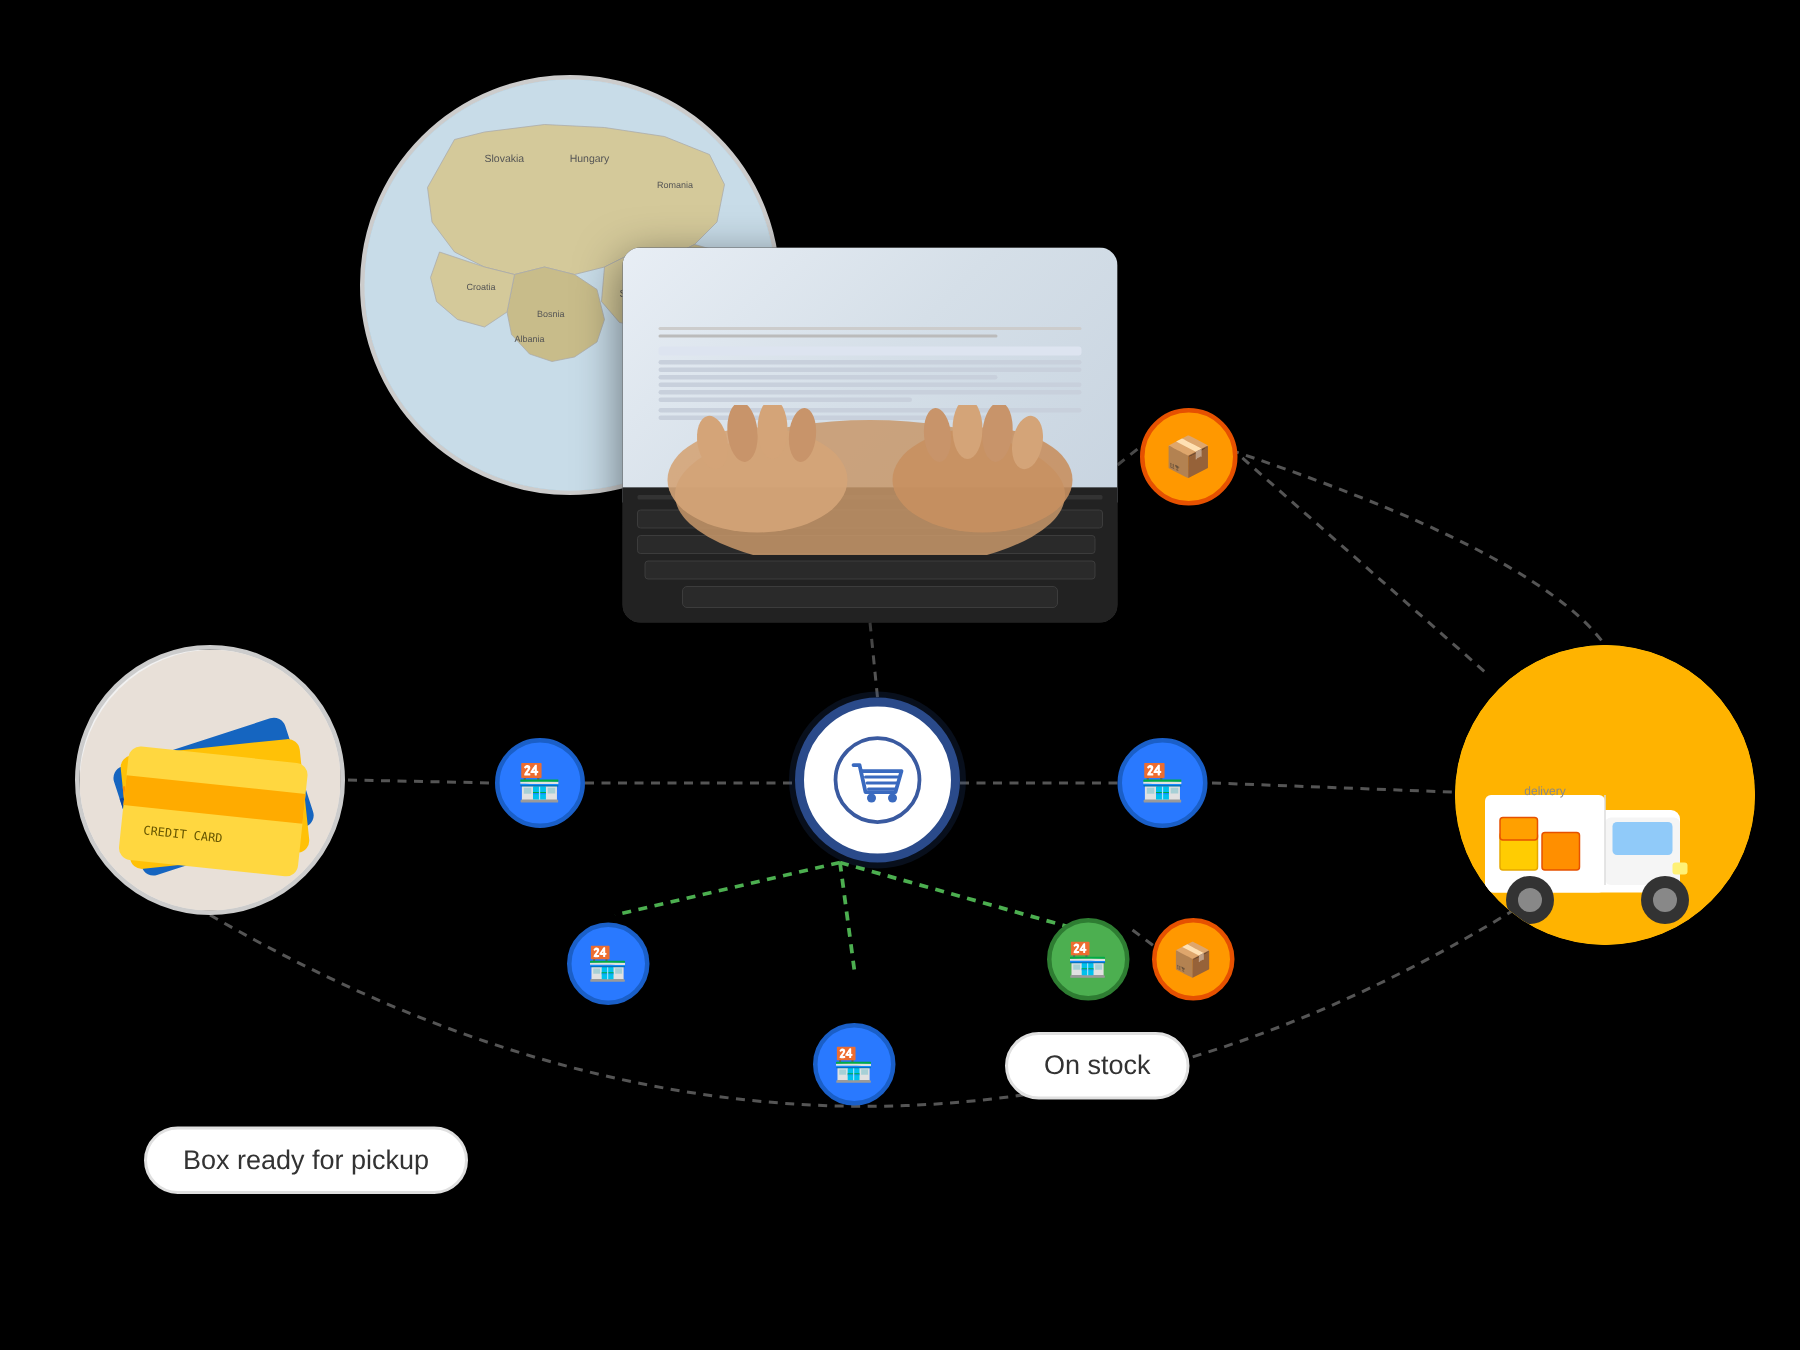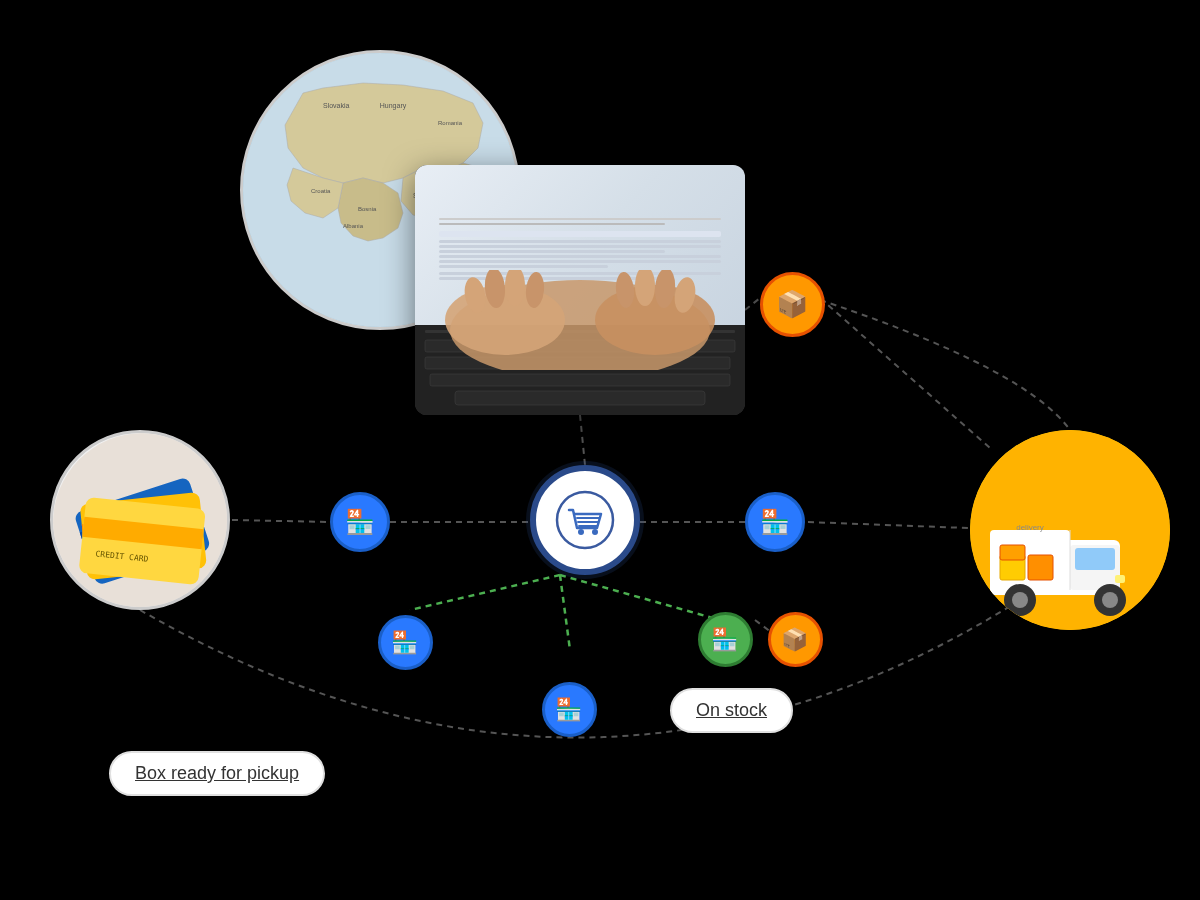--- a/index.html
+++ b/index.html
@@ -162,26 +162,25 @@
     .status-badge {
       background: #fff;
       border: 2px solid #e0e0e0;
       border-radius: 30px;
       padding: 10px 24px;
       font-size: 18px;
       color: #333;
       font-weight: 500;
       white-space: nowrap;
       box-shadow: 0 2px 8px rgba(0,0,0,0.1);
-      text-decoration: underline;
     }
 
     .badge-box-pickup {
       position: absolute;
-      left: 109px;
+      left: 96px;
       top: 751px;
     }
 
     .badge-on-stock {
       position: absolute;
       left: 670px;
       top: 688px;
     }
   </style>
 </head>

